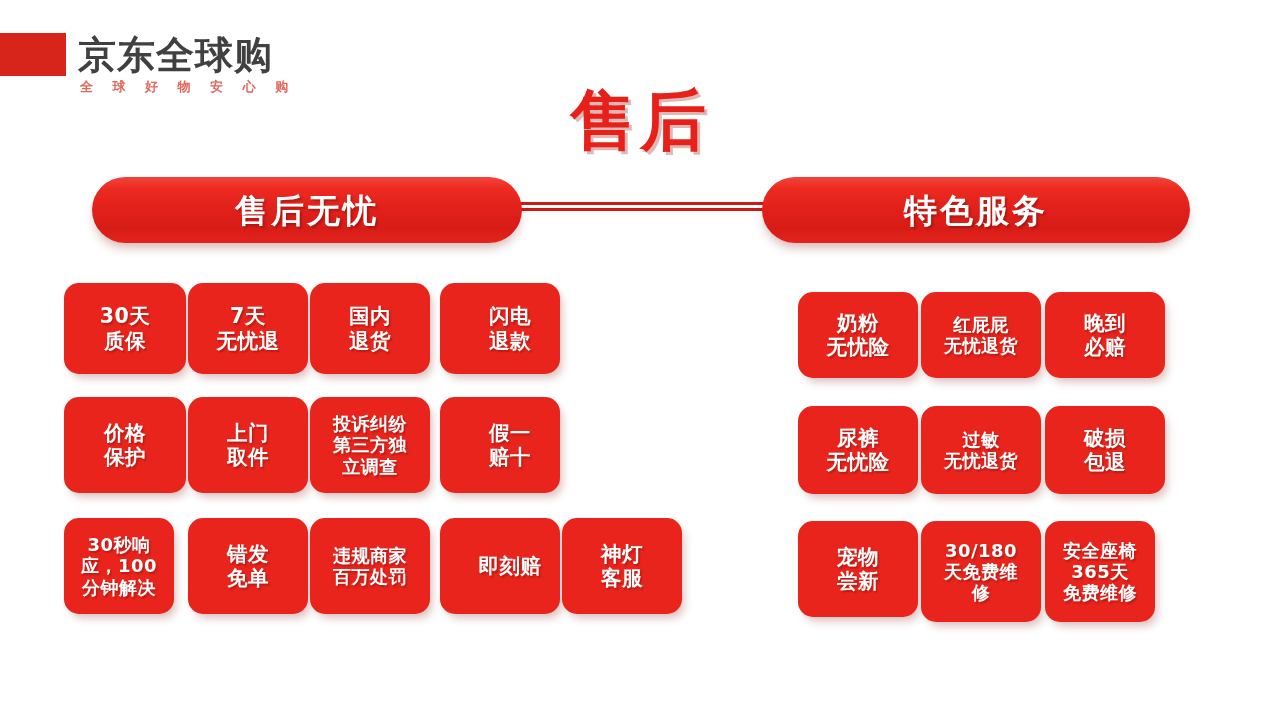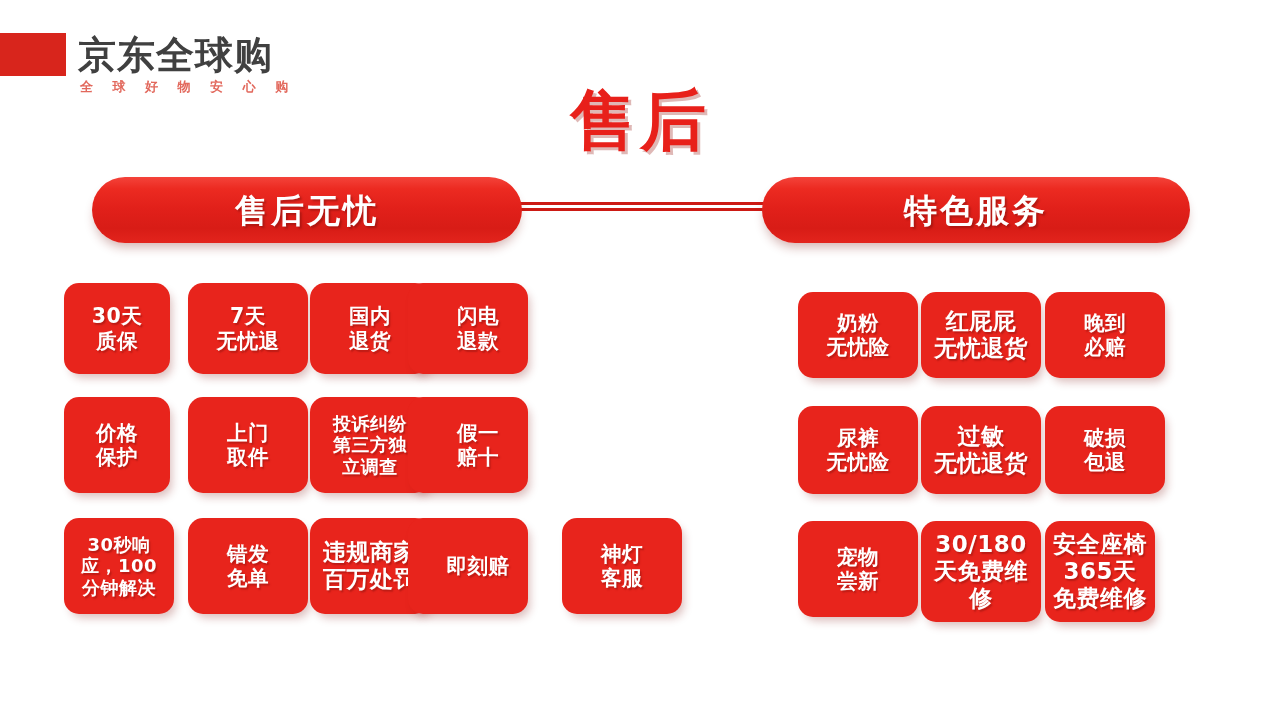--- a/index.html
+++ b/index.html
@@ -131,44 +131,44 @@
   }
   .tile-label {
     color: #ffffff;
     font-weight: 700;
     line-height: 1.18;
     letter-spacing: 0.5px;
     text-shadow: 1.5px 1.5px 1.5px rgba(120,15,10,0.40);
     white-space: pre-line;
   }
   .tile .s20 { font-size: 20.5px; }
-  .tile .s19 { font-size: 23px; }
+  .tile .s19 { font-size: 18px; }
   .tile .s18 { font-size: 18px; }
 
   
   .lc0 { left: 64px;  }
   .lc1 { left: 188px; }
   .lc2 { left: 310px; }
-  .lc3 { left: 408px; padding-left: 24px; }
+  .lc3 { left: 440px; padding-left: 24px; }
   .lc4 { left: 562px; }
   
   .lr0 { top: 283px; }
   .lr1 { top: 397px; }
   .lr2 { top: 518px; }
 
   
   .rc0 { left: 798px;  }
   .rc1 { left: 921px;  }
   .rc2 { left: 1045px; }
   
   .rr0 { top: 292px; }
   .rr1 { top: 406px; }
   .rr2 { top: 521px; }
 
-  .w106 { width: 106px; }
+  .w106 { width: 122px; }
   .w103 { width: 120px; }
   .w110 { width: 110px; }
   .h91  { height: 91px; }
   .h88  { height: 88px; }
   .h86  { height: 86px; }
   .h96  { height: 96px; }
   .h101 { height: 101px; }
 </style>
 </head>
 <body>

